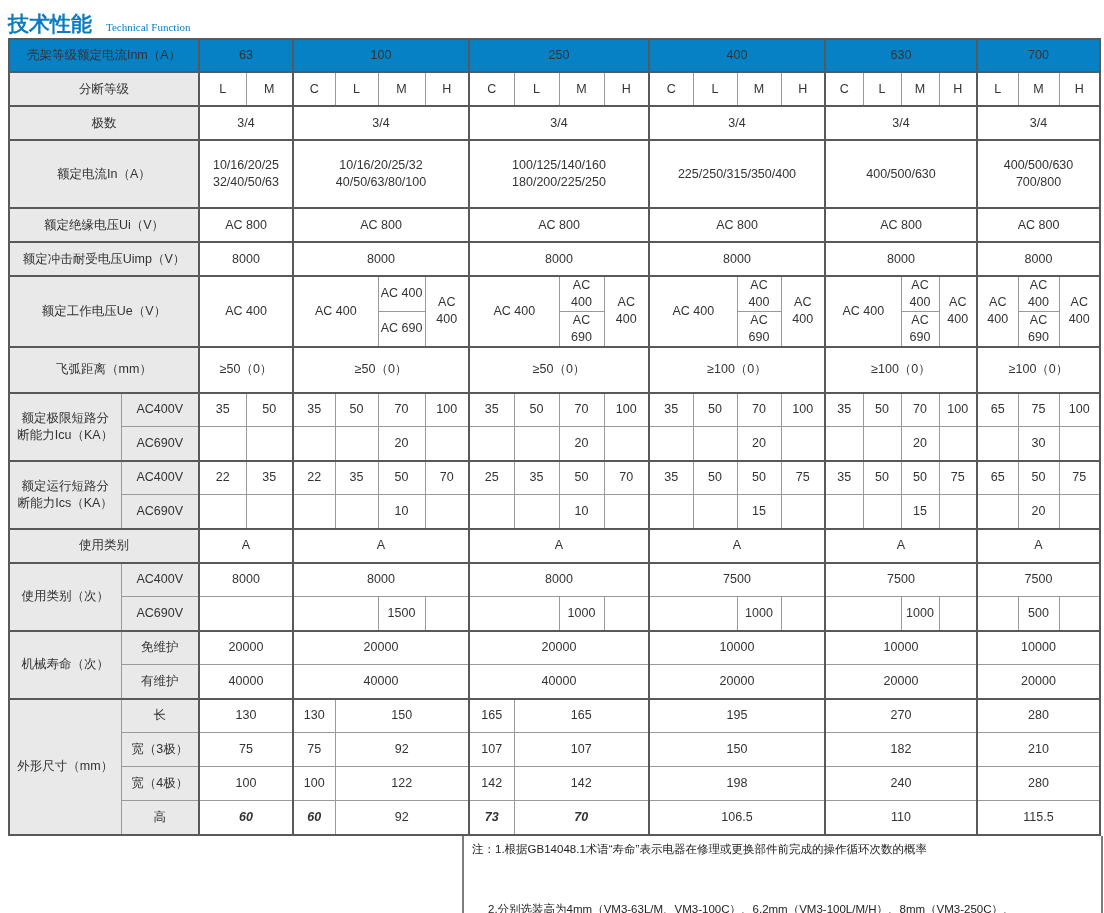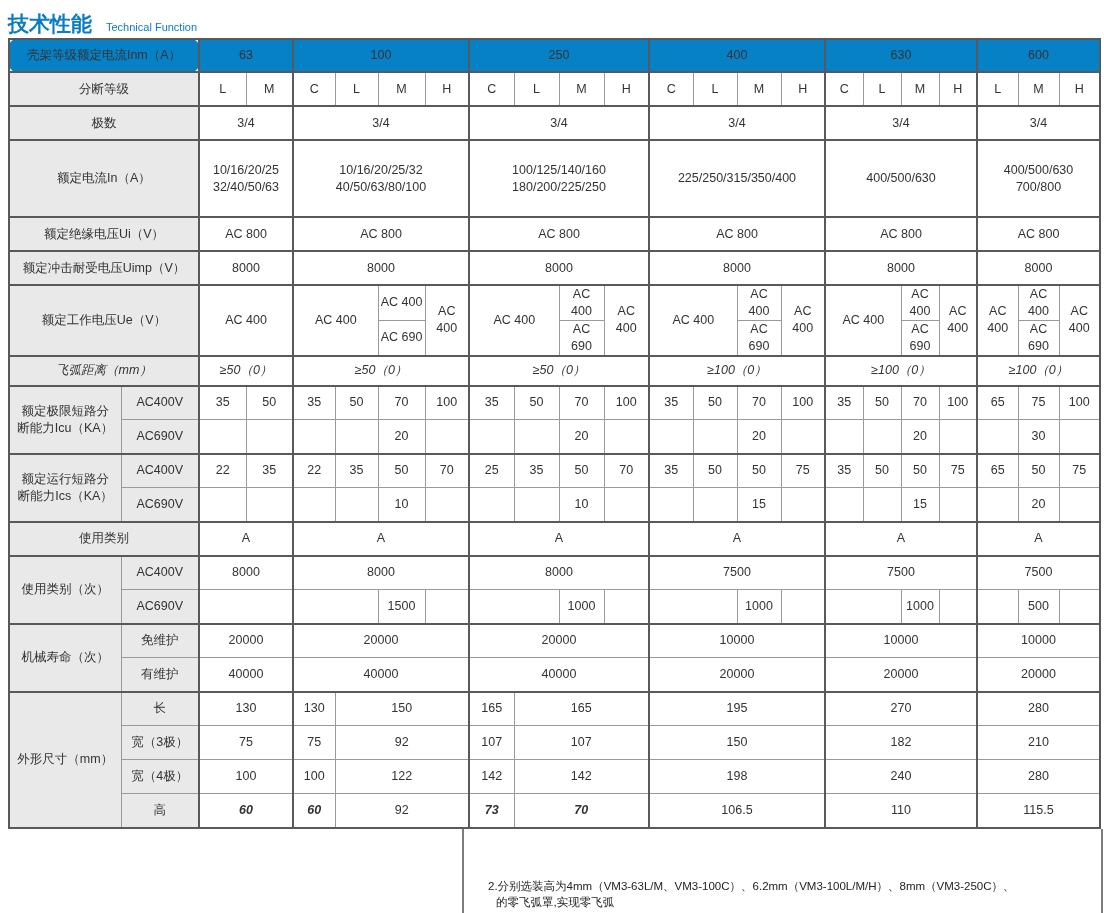--- a/index.html
+++ b/index.html
@@ -10,39 +10,39 @@
     --border_light:#9a9a9a;
     --text_dark:#333333;
   }
   *{box-sizing:border-box;}
   html,body{margin:0;padding:0;}
   body{
     width:1104px;height:913px;background:#ffffff;overflow:hidden;
     font-family:"Liberation Sans","DejaVu Sans",sans-serif;color:var(--text_dark);
   }
   .page{padding:10px 0 0 8px;}
-  .title-row{display:flex;align-items:baseline;gap:14px;}
+  .title-row{display:flex;align-items:baseline;gap:14px;font-family:Liberation Serif, serif;}
   .title-cn{color:var(--title_blue);font-size:21px;font-weight:bold;margin:0;}
   .title-en{color:var(--title_blue);font-size:11px;}
   .subtitle{color:var(--title_blue);font-size:15px;font-weight:normal;margin:10px 0 7px 2px;}
   table.spec{
     border-collapse:collapse;table-layout:fixed;
     border:2px solid var(--border_dark);
   }
   table.spec tr{height:34px;}
   table.spec td{
     border:1px solid var(--border_light);
     text-align:center;vertical-align:middle;
     font-size:12.5px;color:var(--text_dark);
     padding:0 2px;overflow:hidden;white-space:pre-line;line-height:1.35;
   }
   table.spec tr.major > td{border-top:2px solid var(--border_dark);}
   table.spec td.g{border-left:2px solid var(--border_dark);}
   td.h,td.hl{background:var(--header_blue);color:#ffffff;border-color:#3c3c3c;font-size:13px;}
-  td.hl{text-align:left;padding-left:11px;border-radius:8px;}
+  td.hl{text-align:left;padding-left:11px;}
   td.l{background:var(--label_bg);text-align:left;padding-left:11px;}
   td.s{background:var(--label_bg);}
   td.b{font-weight:bold;font-style:italic;}
   td.dl{text-align:left;padding-left:20px;}
   .note{
     margin-left:454px;width:641px;
     border:2px solid #7d7d7d;border-top:none;
     padding:5px 8px 6px 8px;
     font-size:11.5px;color:#222;line-height:1.45;
   }
@@ -85,21 +85,21 @@
         <col style="width:41px">
     </colgroup>
     <tbody>
         <tr class="major" style="height: 33px;">
           <td colspan="2" class="hl">壳架等级额定电流Inm（A）</td>
           <td colspan="2" class="h g">63</td>
           <td colspan="4" class="h g">100</td>
           <td colspan="4" class="h g">250</td>
           <td colspan="4" class="h g">400</td>
           <td colspan="4" class="h g">630</td>
-          <td colspan="3" class="h g">600</td>
+          <td colspan="3" class="h g">700</td>
         </tr>
         <tr class="major">
           <td colspan="2" class="l">分断等级</td>
           <td class="d g">L</td>
           <td class="d">M</td>
           <td class="d g">C</td>
           <td class="d">L</td>
           <td class="d">M</td>
           <td class="d">H</td>
           <td class="d g">C</td>
@@ -120,21 +120,21 @@
         </tr>
         <tr class="major">
           <td colspan="2" class="l">极数</td>
           <td colspan="2" class="d g">3/4</td>
           <td colspan="4" class="d g">3/4</td>
           <td colspan="4" class="d g">3/4</td>
           <td colspan="4" class="d g">3/4</td>
           <td colspan="4" class="d g">3/4</td>
           <td colspan="3" class="d g">3/4</td>
         </tr>
-        <tr class="major" style="height: 77px;">
+        <tr class="major" style="height: 68px;">
           <td colspan="2" class="l">额定电流In（A）</td>
           <td colspan="2" class="d g">10/16/20/25
 32/40/50/63</td>
           <td colspan="4" class="d g">10/16/20/25/32
 40/50/63/80/100</td>
           <td colspan="4" class="d g">100/125/140/160
 180/200/225/250</td>
           <td colspan="4" class="d g">225/250/315/350/400</td>
           <td colspan="4" class="d g">400/500/630</td>
           <td colspan="3" class="dl g">400/500/630
@@ -177,21 +177,21 @@
           <td class="d">AC 400</td>
           <td rowspan="2" class="d">AC 400</td>
         </tr>
         <tr>
           <td class="d">AC 690</td>
           <td class="d">AC 690</td>
           <td class="d">AC 690</td>
           <td class="d">AC 690</td>
           <td class="d">AC 690</td>
         </tr>
-        <tr class="major" style="height: 30px; font-style: italic;">
+        <tr class="major" style="height: 46px;">
           <td colspan="2" class="l">飞弧距离（mm）</td>
           <td colspan="2" class="d g">≥50（0）</td>
           <td colspan="4" class="d g">≥50（0）</td>
           <td colspan="4" class="d g">≥50（0）</td>
           <td colspan="4" class="d g">≥100（0）</td>
           <td colspan="4" class="d g">≥100（0）</td>
           <td colspan="3" class="d g">≥100（0）</td>
         </tr>
         <tr class="major">
           <td rowspan="2" class="l">额定极限短路分
@@ -392,16 +392,17 @@
           <td class="b g">73</td>
           <td colspan="3" class="b">70</td>
           <td colspan="4" class="d g">106.5</td>
           <td colspan="4" class="d g">110</td>
           <td colspan="3" class="d g">115.5</td>
         </tr>
       </tbody>
   </table>
 
   <div class="note">
+    <div>注：1.根据GB14048.1术语“寿命”表示电器在修理或更换部件前完成的操作循环次数的概率</div>
     <div class="ln1">2.分别选装高为4mm（VM3-63L/M、VM3-100C）、6.2mm（VM3-100L/M/H）、8mm（VM3-250C）、</div>
     <div class="ln2">的零飞弧罩,实现零飞弧</div>
   </div>
 </div>
 
 </body></html>

